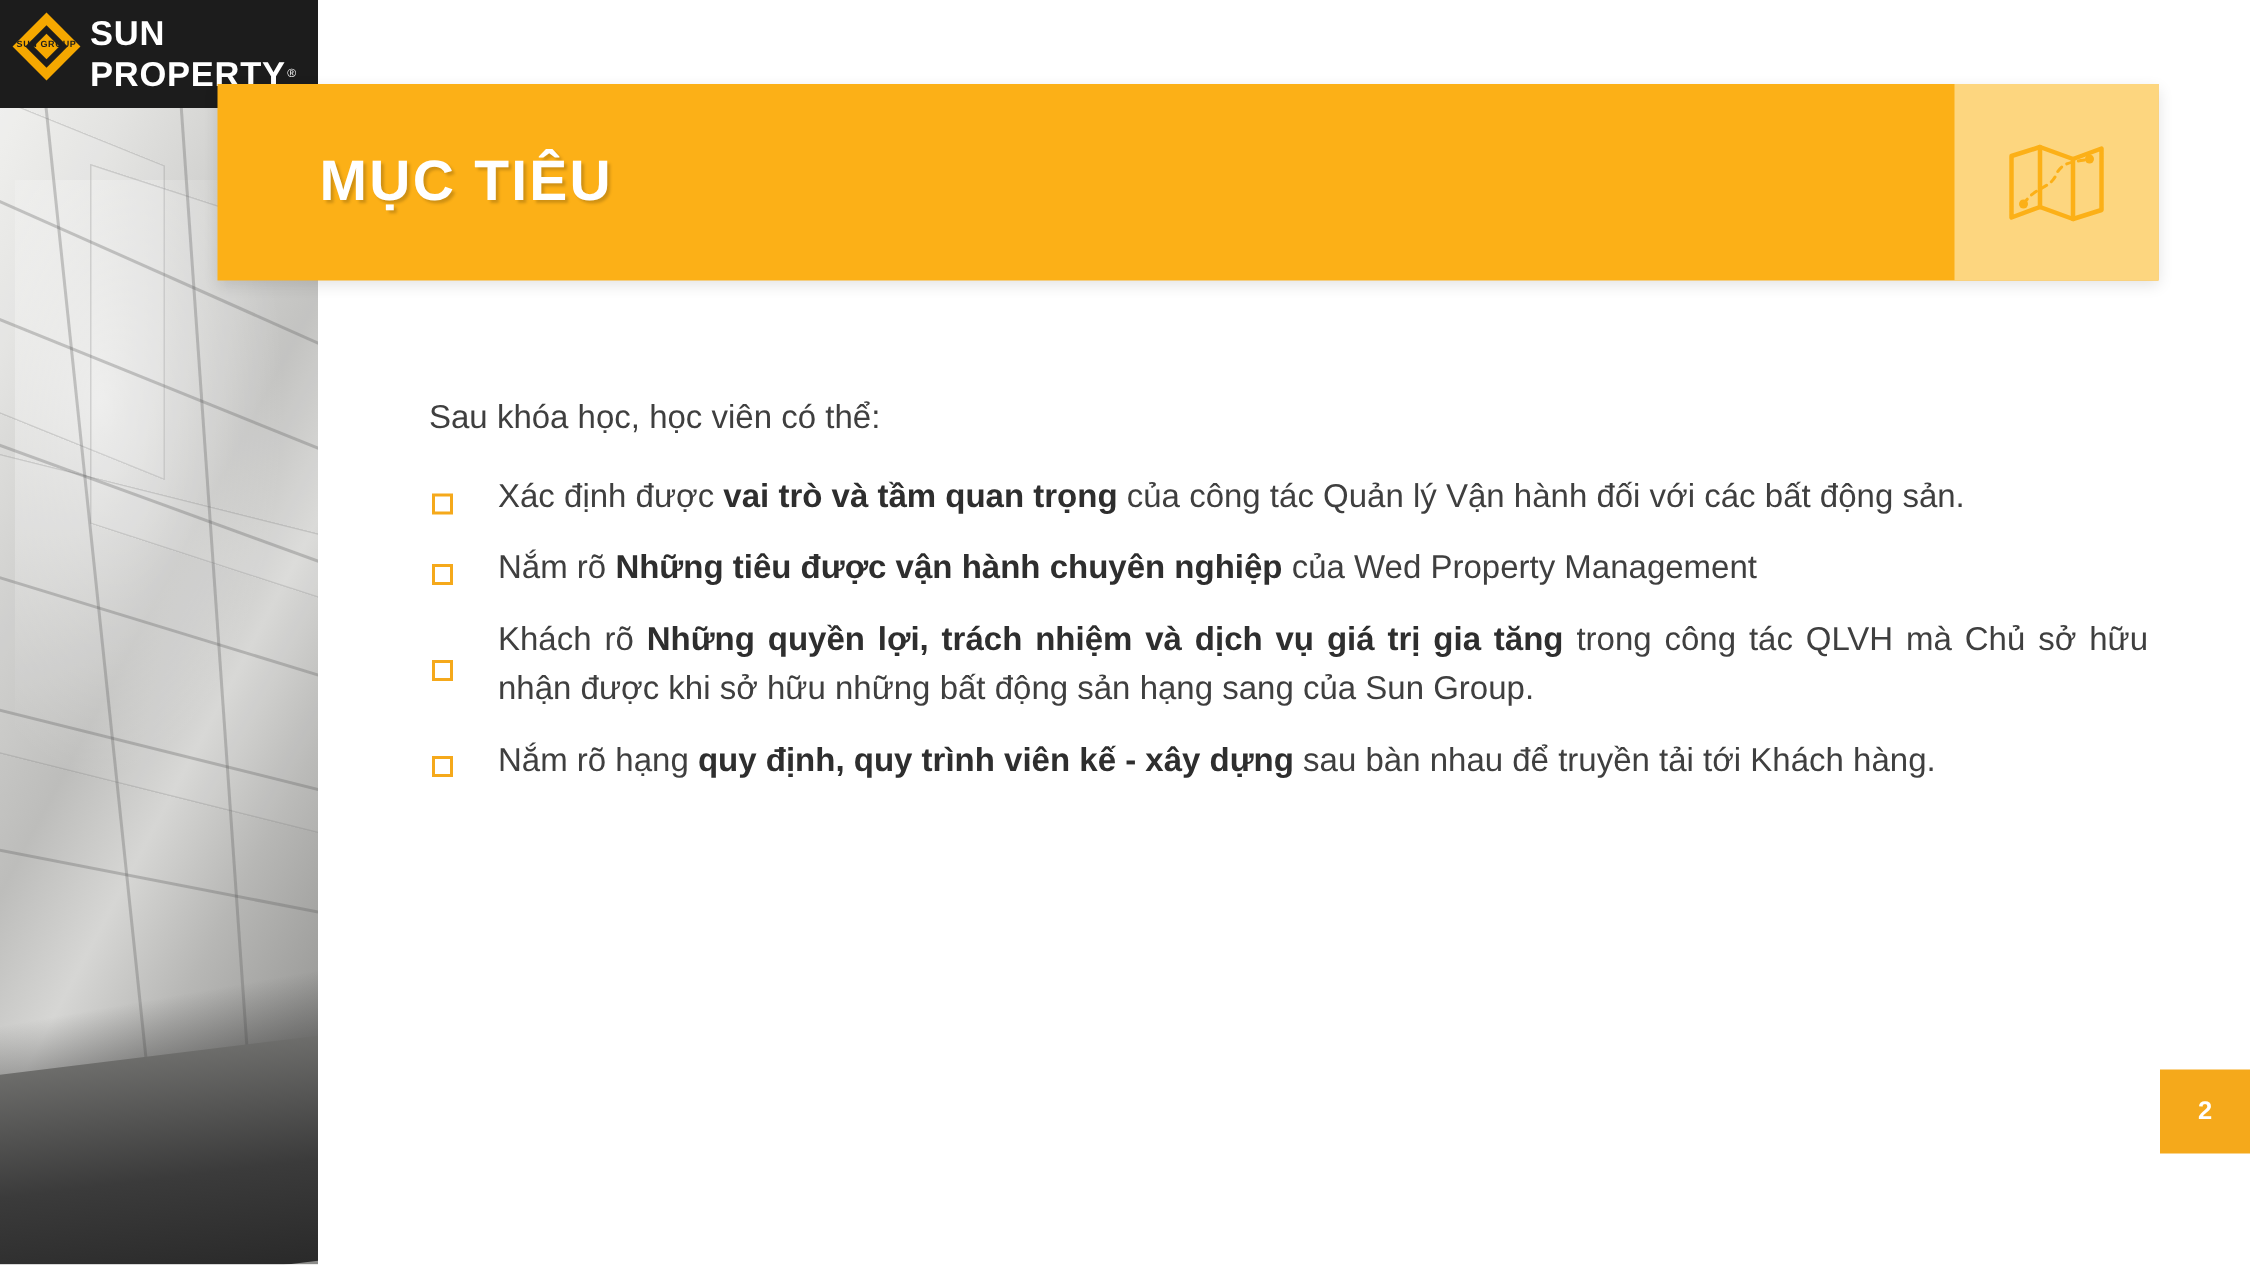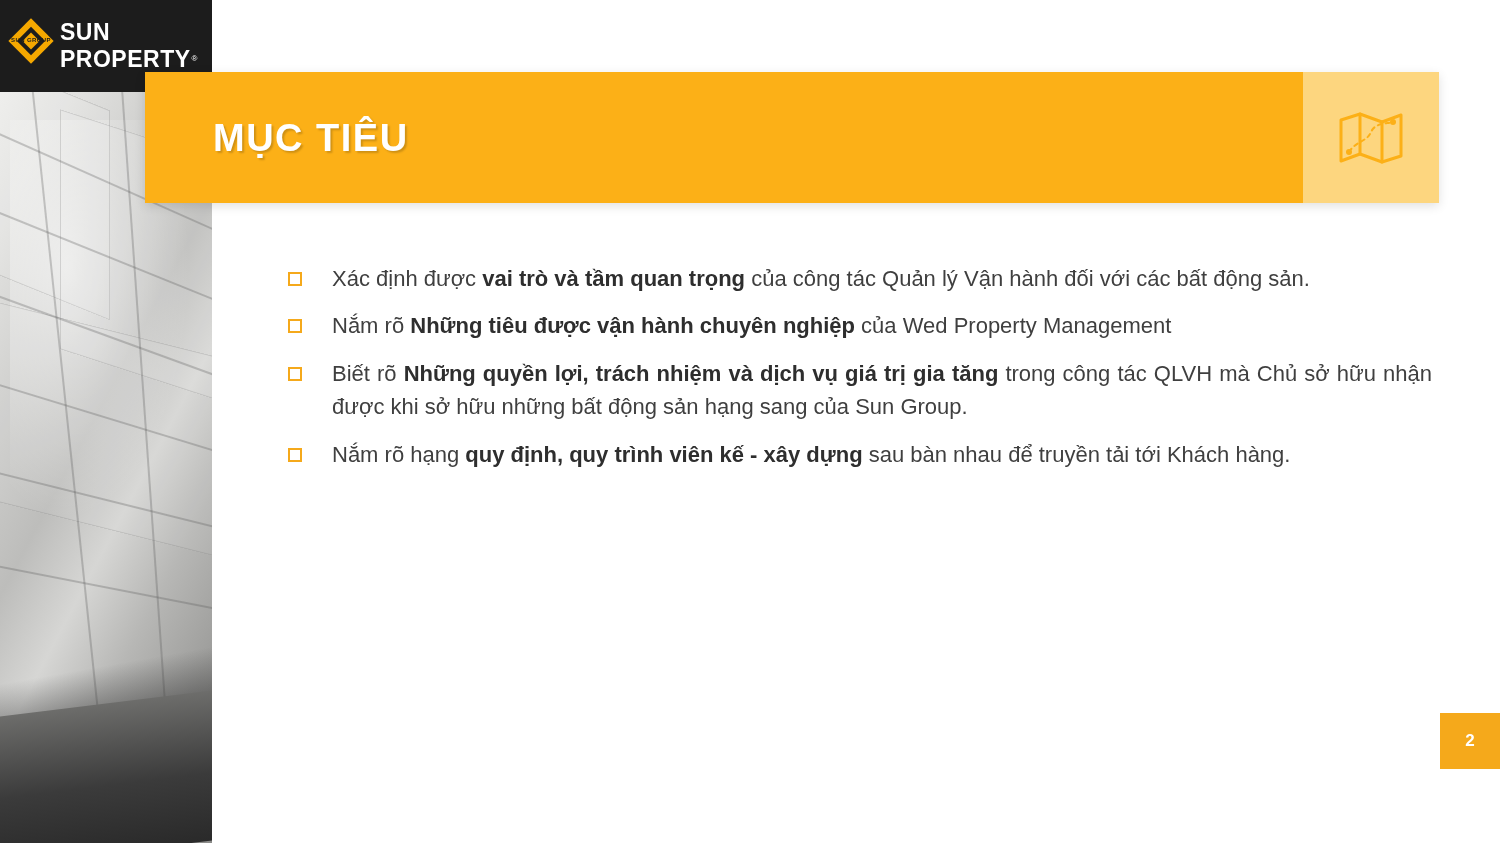--- a/index.html
+++ b/index.html
@@ -72,21 +72,21 @@
     height: 420px;
     background: radial-gradient(ellipse at 30% 35%, rgba(255,255,255,0.55) 0%, rgba(255,255,255,0.0) 65%);
   }
 
   
   .logo-box {
     position: absolute;
     left: 0;
     top: 0;
     width: 212px;
-    height: 92px;
+    height: 72px;
     background: #1c1c1c;
     display: flex;
     align-items: center;
     padding-left: 8px;
     box-sizing: border-box;
   }
   .logo-diamond {
     position: relative;
     width: 46px;
     height: 46px;
@@ -143,21 +143,21 @@
     color: #ffffff;
     font-size: 8px;
     vertical-align: super;
     margin-left: 1px;
   }
 
   
   .banner {
     position: absolute;
     left: 145px;
-    top: 72px;
+    top: 56px;
     width: 1294px;
     height: 131px;
     background: #fcb017;
     box-shadow: 0 3px 10px rgba(0,0,0,0.12);
   }
   .banner-title {
     position: absolute;
     left: 68px;
     top: 50%;
     transform: translateY(-50%);
@@ -193,21 +193,21 @@
     margin-bottom: 20px;
     line-height: 1.45;
   }
   .bullet-list {
     margin: 0;
     padding: 0;
     list-style: none;
   }
   .bullet {
     display: flex;
-    align-items: flex-start;
+    align-items: center;
     margin-bottom: 14px;
   }
   .bullet-marker {
     flex: 0 0 auto;
     width: 14px;
     height: 14px;
     border: 2px solid #f5a91b;
     margin: 10px 30px 0 2px;
     box-sizing: border-box;
   }
@@ -288,32 +288,33 @@
         <g fill="none" stroke="#fcb017" stroke-width="2" stroke-linecap="round" stroke-dasharray="4 4">
           <path d="M12 42 C 20 30, 30 32, 34 22 C 38 13, 48 14, 56 12"></path>
         </g>
         <circle cx="12" cy="42" r="3" fill="#fcb017"></circle>
         <circle cx="56" cy="12" r="3" fill="#fcb017"></circle>
       </svg>
     </div>
   </div>
 
   <div class="content">
+    <div class="intro">Sau khóa học, học viên có thể:</div>
     <ul class="bullet-list" id="bullet-list">
         <li class="bullet">
           <span class="bullet-marker"></span>
           <span class="bullet-text"><span>Xác định được </span><b>vai trò và tầm quan trọng</b><span> của công tác Quản lý Vận hành đối với các bất động sản.</span></span>
         </li>
         <li class="bullet">
           <span class="bullet-marker"></span>
           <span class="bullet-text"><span>Nắm rõ </span><b>Những tiêu được vận hành chuyên nghiệp</b><span> của Wed Property Management</span></span>
         </li>
         <li class="bullet">
           <span class="bullet-marker"></span>
-          <span class="bullet-text justify"><span>Biết rõ </span><b>Những quyền lợi, trách nhiệm và dịch vụ giá trị gia tăng</b><span> trong công tác QLVH mà Chủ sở hữu nhận được khi sở hữu những bất động sản hạng sang của Sun Group.</span></span>
+          <span class="bullet-text justify"><span>Khách rõ </span><b>Những quyền lợi, trách nhiệm và dịch vụ giá trị gia tăng</b><span> trong công tác QLVH mà Chủ sở hữu nhận được khi sở hữu những bất động sản hạng sang của Sun Group.</span></span>
         </li>
         <li class="bullet">
           <span class="bullet-marker"></span>
           <span class="bullet-text"><span>Nắm rõ hạng </span><b>quy định, quy trình viên kế - xây dựng</b><span> sau bàn nhau để truyền tải tới Khách hàng.</span></span>
         </li>
       </ul>
   </div>
 
   <div class="page-num">2</div>
 

